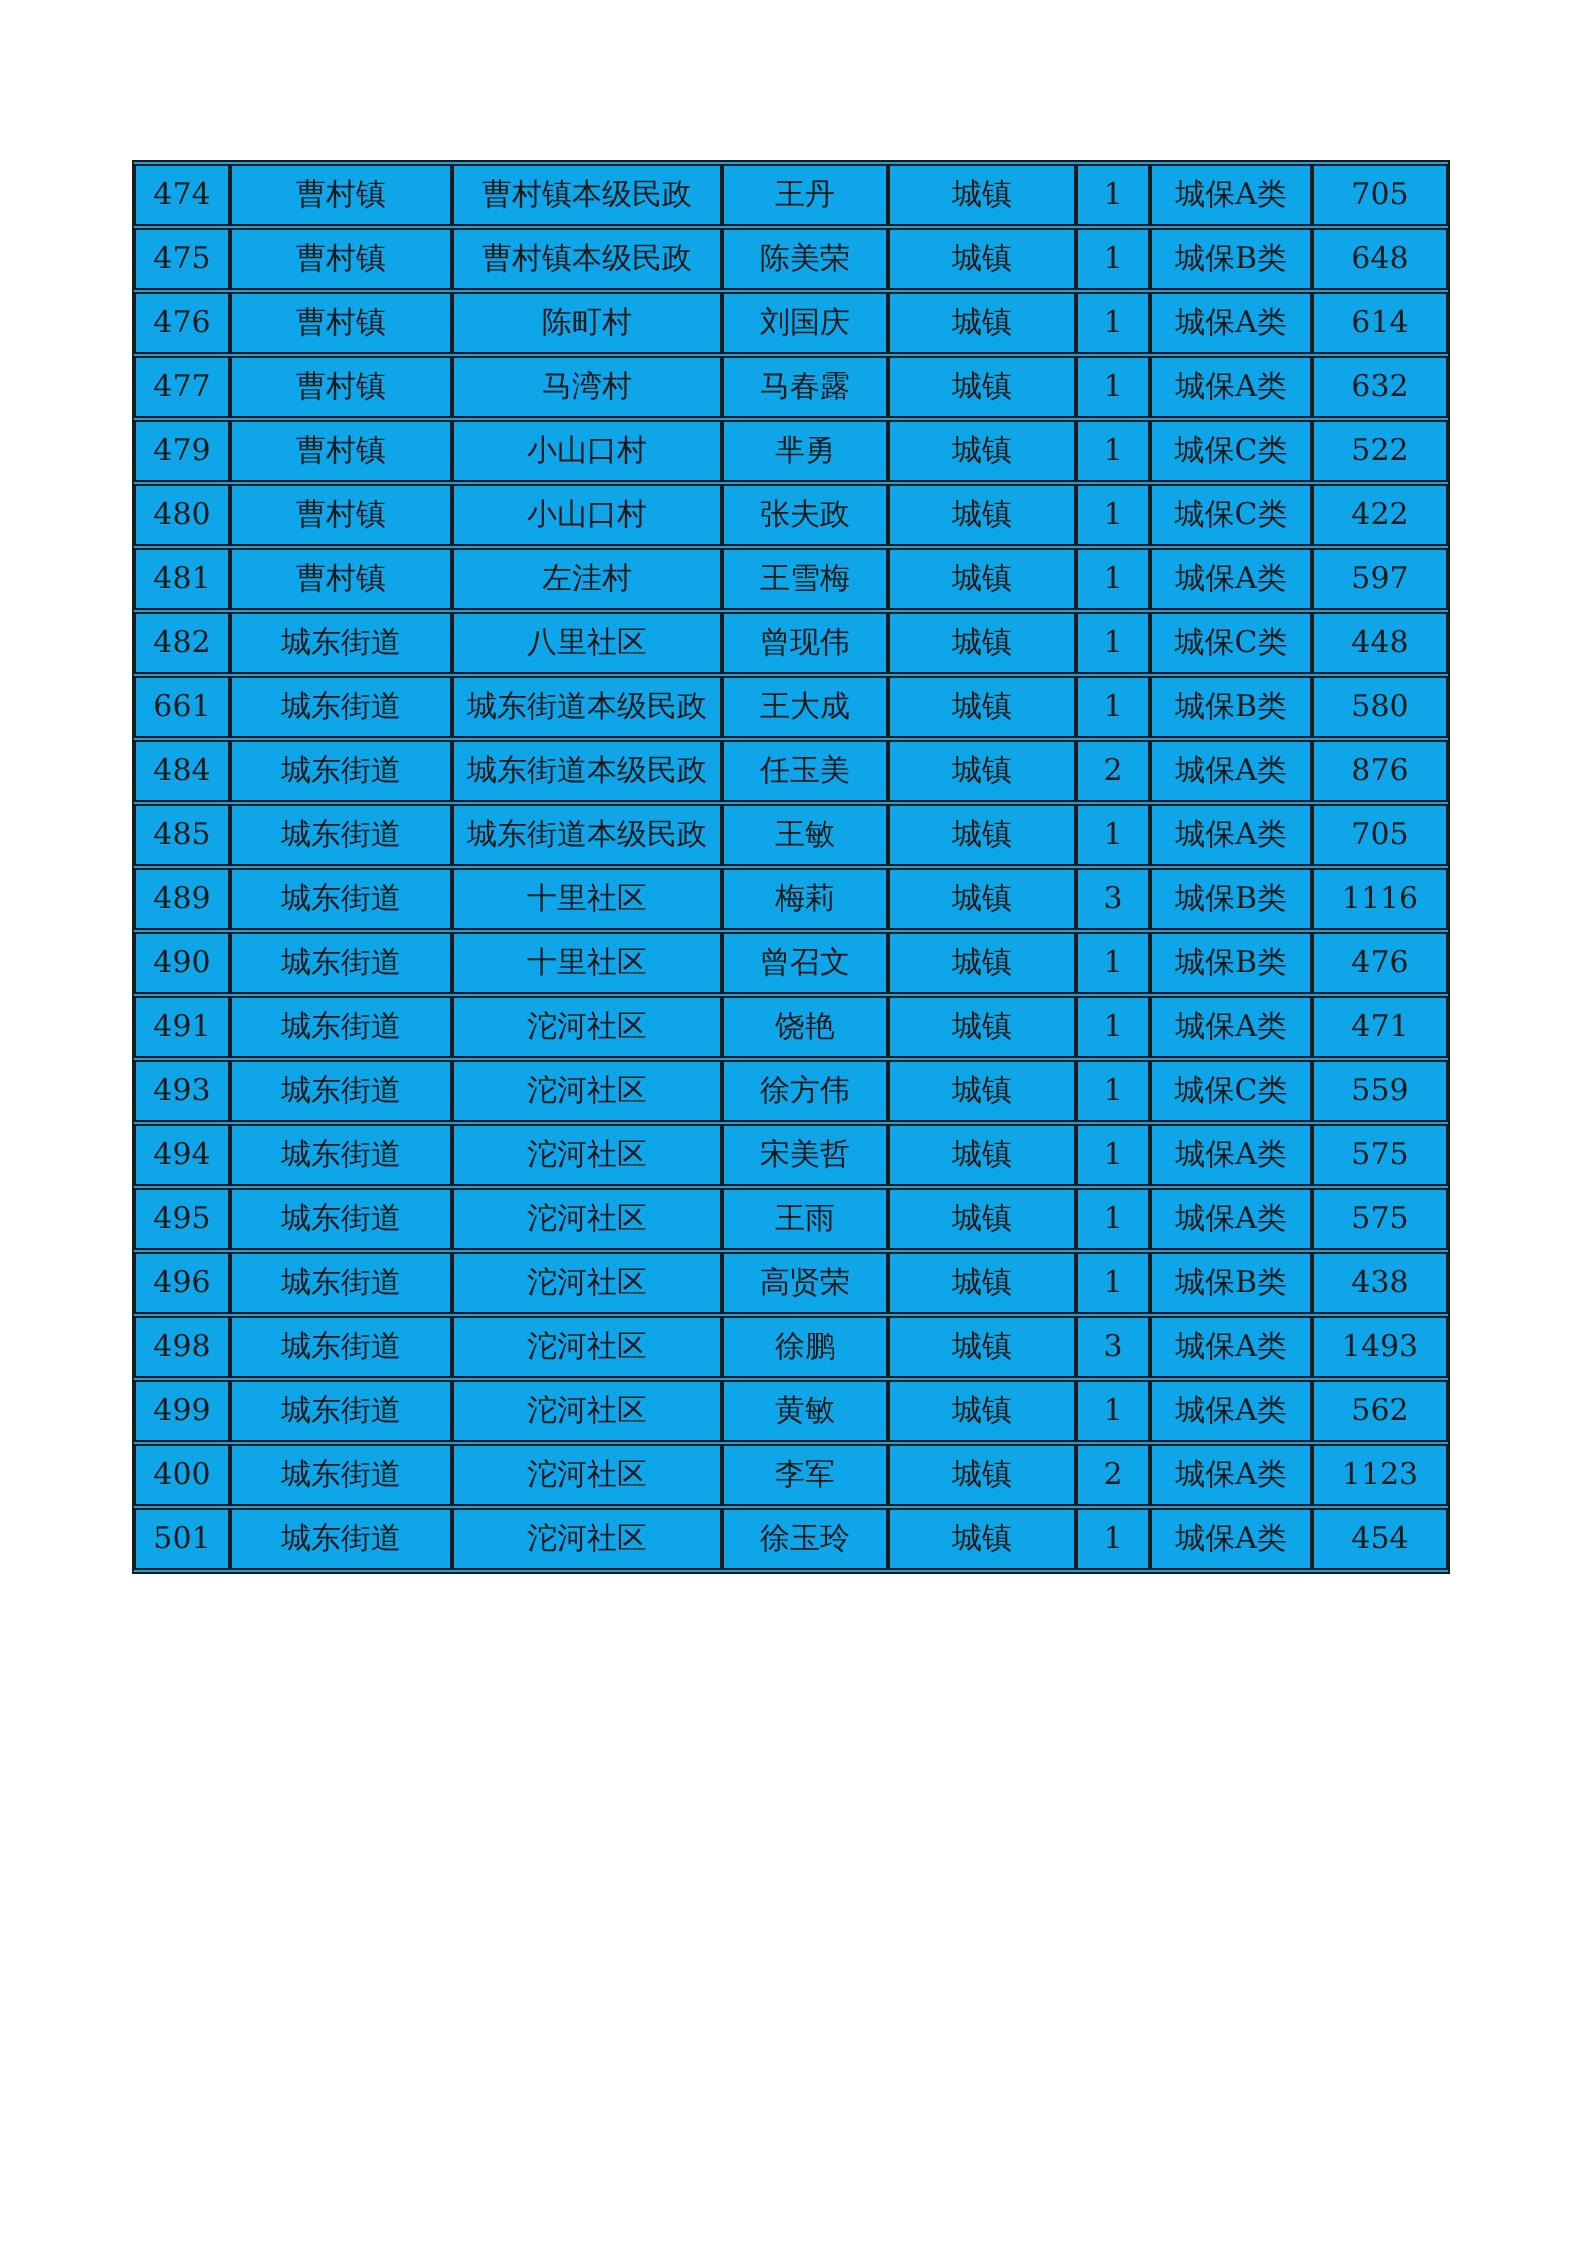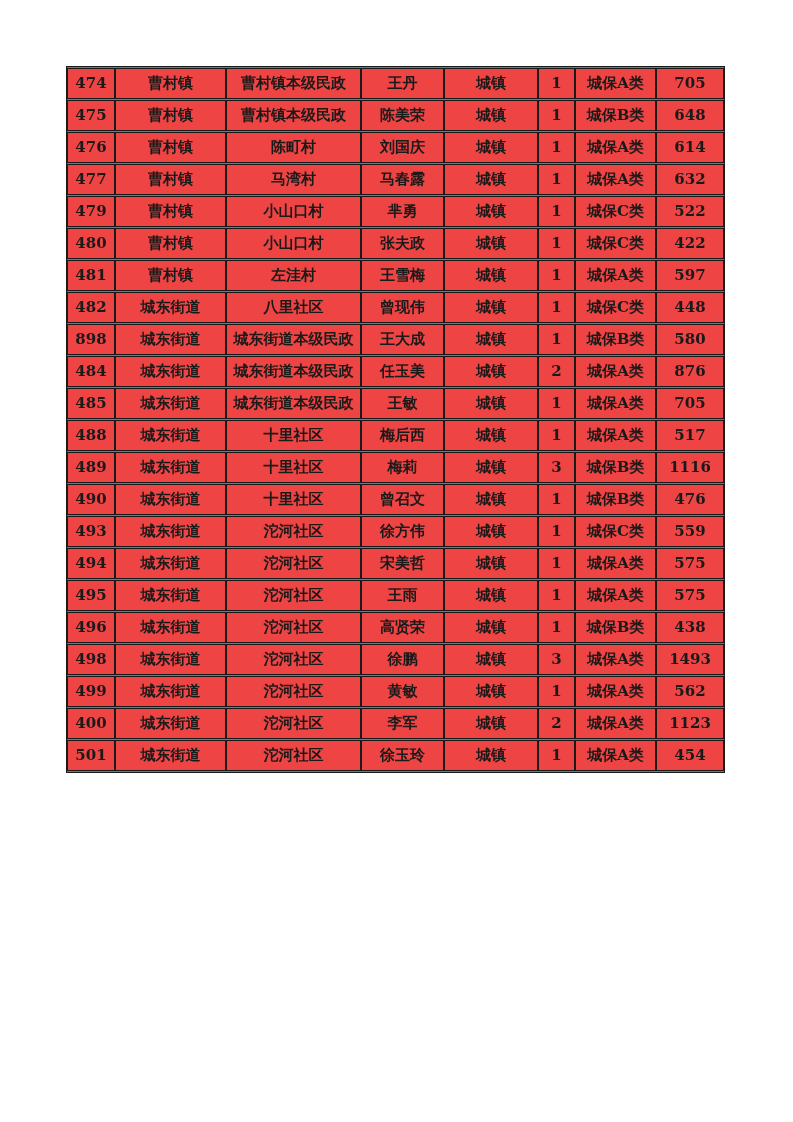--- a/index.html
+++ b/index.html
@@ -12,28 +12,27 @@
     width: 793px;
     height: 1122px;
     background: #ffffff;
     overflow: hidden;
     font-family: "DejaVu Serif", "Liberation Serif", serif;
     color: #1a1a1a;
   }
   table.benefits {
     position: absolute;
     left: 66px;
-    top: 66px;
+    top: 80px;
     width: 657px;
     table-layout: fixed;
     border-collapse: separate;
     border-spacing: 0 1px;
     border: 1px solid #1a1a1a;
-    background: #ef4444;
-    font-weight: bold;
+    background: #0ea5e9;
   }
   table.benefits td {
     box-sizing: border-box;
     border: 1px solid #1a1a1a;
     height: 31px;
     padding: 0 2px;
     text-align: center;
     vertical-align: middle;
     font-size: 15px;
     line-height: 1;
@@ -135,21 +134,21 @@
           <td class="num">482</td>
           <td>城东街道</td>
           <td>八里社区</td>
           <td>曾现伟</td>
           <td>城镇</td>
           <td class="num">1</td>
           <td>城保C类</td>
           <td class="num">448</td>
         </tr>
         <tr>
-          <td class="num">898</td>
+          <td class="num">661</td>
           <td>城东街道</td>
           <td>城东街道本级民政</td>
           <td>王大成</td>
           <td>城镇</td>
           <td class="num">1</td>
           <td>城保B类</td>
           <td class="num">580</td>
         </tr>
         <tr>
           <td class="num">484</td>
@@ -165,48 +164,48 @@
           <td class="num">485</td>
           <td>城东街道</td>
           <td>城东街道本级民政</td>
           <td>王敏</td>
           <td>城镇</td>
           <td class="num">1</td>
           <td>城保A类</td>
           <td class="num">705</td>
         </tr>
         <tr>
-          <td class="num">488</td>
-          <td>城东街道</td>
-          <td>十里社区</td>
-          <td>梅后西</td>
-          <td>城镇</td>
-          <td class="num">1</td>
-          <td>城保A类</td>
-          <td class="num">517</td>
-        </tr>
-        <tr>
           <td class="num">489</td>
           <td>城东街道</td>
           <td>十里社区</td>
           <td>梅莉</td>
           <td>城镇</td>
           <td class="num">3</td>
           <td>城保B类</td>
           <td class="num">1116</td>
         </tr>
         <tr>
           <td class="num">490</td>
           <td>城东街道</td>
           <td>十里社区</td>
           <td>曾召文</td>
           <td>城镇</td>
           <td class="num">1</td>
           <td>城保B类</td>
           <td class="num">476</td>
+        </tr>
+        <tr>
+          <td class="num">491</td>
+          <td>城东街道</td>
+          <td>沱河社区</td>
+          <td>饶艳</td>
+          <td>城镇</td>
+          <td class="num">1</td>
+          <td>城保A类</td>
+          <td class="num">471</td>
         </tr>
         <tr>
           <td class="num">493</td>
           <td>城东街道</td>
           <td>沱河社区</td>
           <td>徐方伟</td>
           <td>城镇</td>
           <td class="num">1</td>
           <td>城保C类</td>
           <td class="num">559</td>

